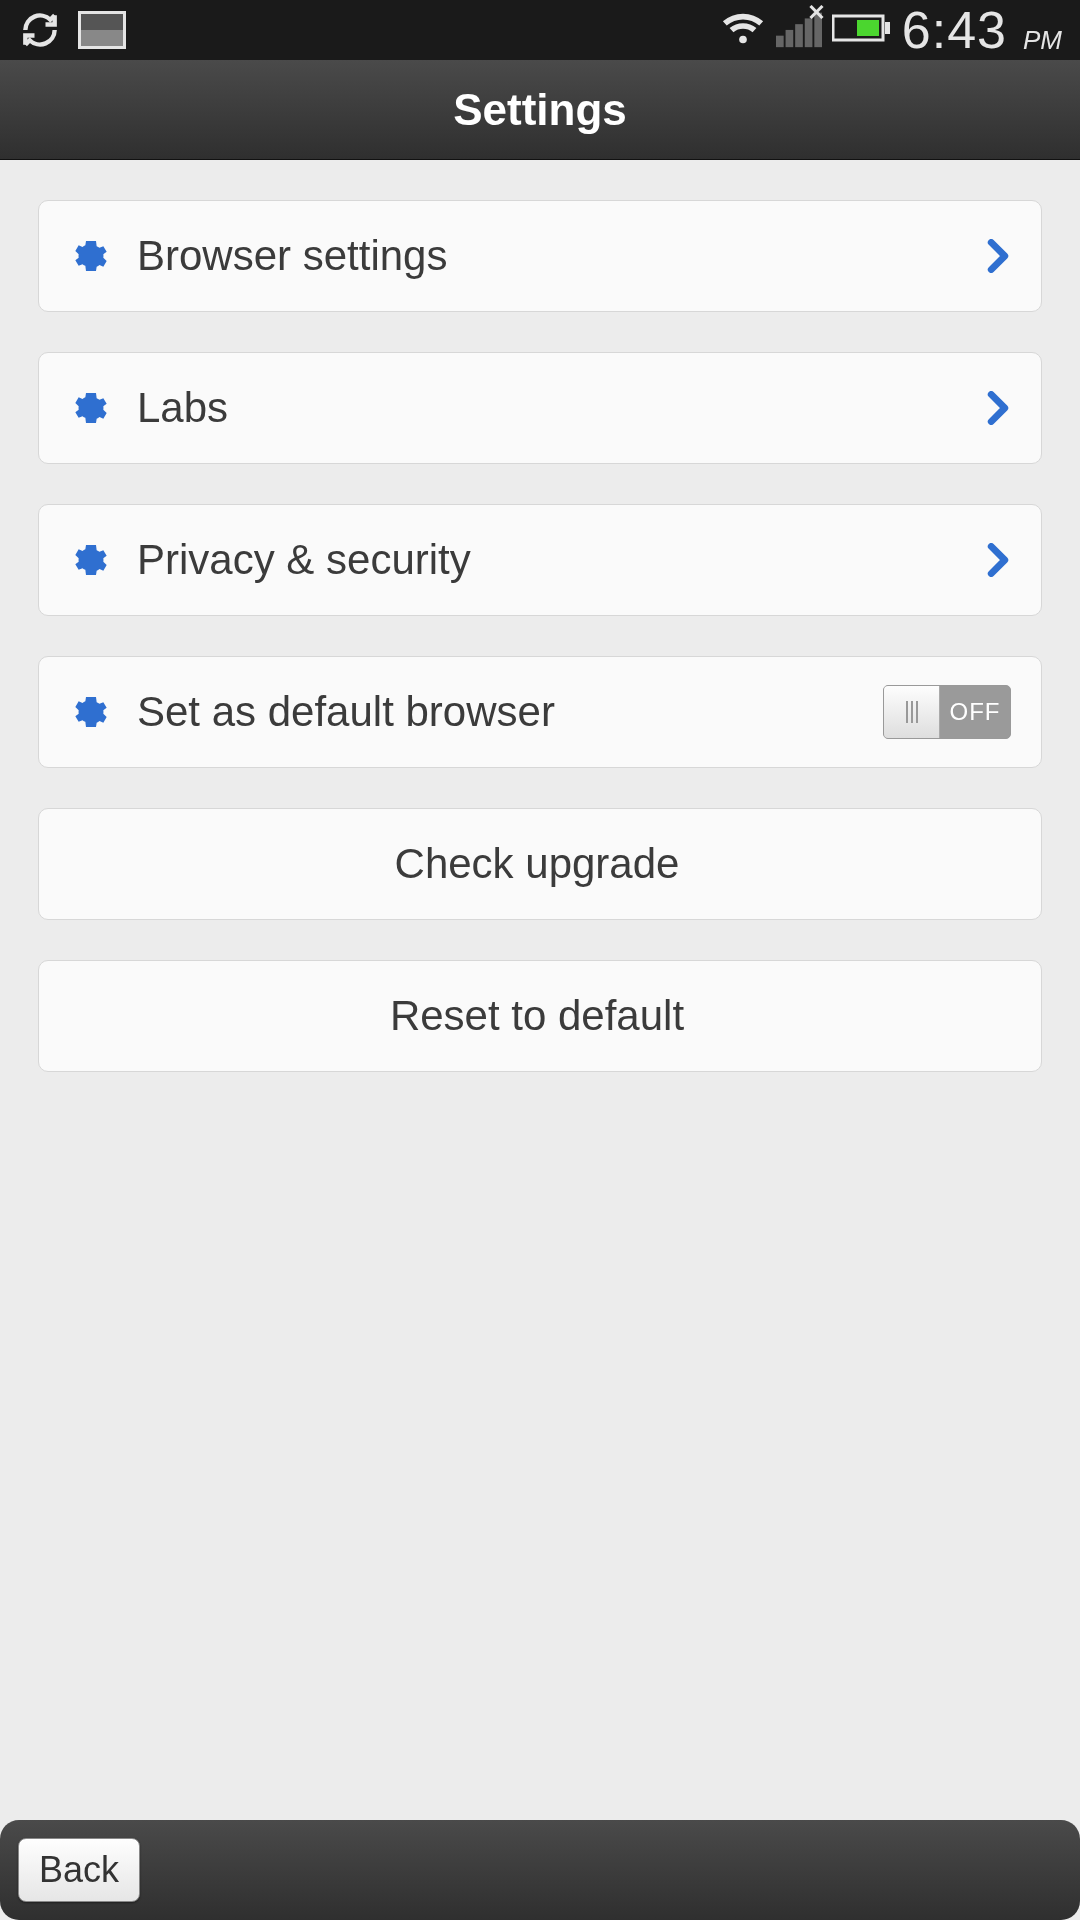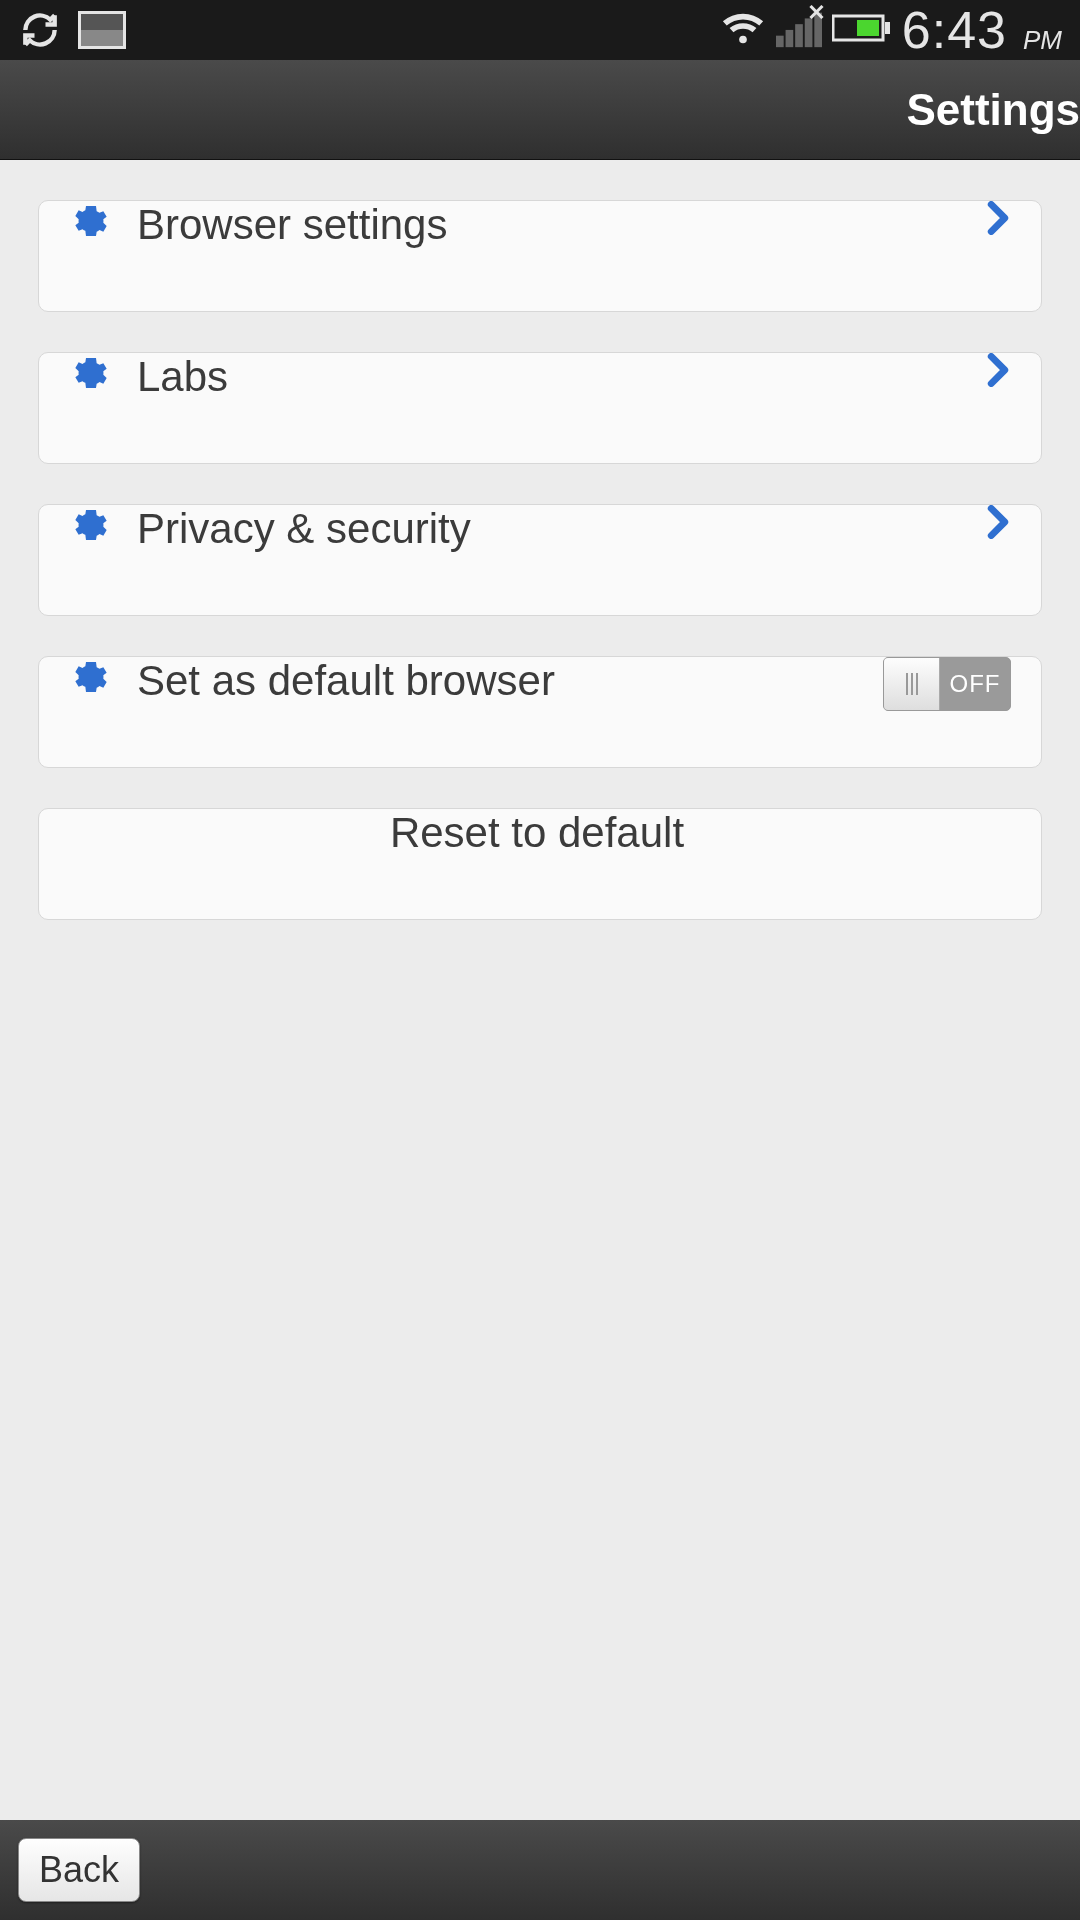--- a/index.html
+++ b/index.html
@@ -31,41 +31,41 @@
   }
   .time { font-size: 52px; font-weight: 400; letter-spacing: 1px; }
   .ampm { font-size: 26px; margin-left: 6px; align-self: flex-end; padding-bottom: 4px; font-style: italic; }
 
   
   .title-bar {
     height: 100px;
     background: linear-gradient(to bottom, #4a4a4a, #2f2f2f);
     display: flex;
     align-items: center;
-    justify-content: flex-end;
+    justify-content: center;
     color: #fff;
     font-size: 44px;
     font-weight: 600;
     border-bottom: 1px solid #111;
   }
 
   
   .content {
     padding: 40px 38px 0 38px;
     display: flex;
     flex-direction: column;
     gap: 40px;
   }
   .row {
     background: #fafafa;
     border: 1px solid #d7d7d7;
     border-radius: 10px;
     height: 112px;
     display: flex;
-    align-items: flex-start;
+    align-items: center;
     padding: 0 30px 0 24px;
   }
   .gear-wrap { width: 56px; display: flex; justify-content: center; }
   .row-label {
     font-size: 42px;
     color: #3b3b3b;
     margin-left: 18px;
     flex: 1;
   }
   .row-center .row-label { margin: 0; text-align: center; }
@@ -101,20 +101,21 @@
 
   
   .bottom-bar {
     position: absolute;
     bottom: 0; left: 0; right: 0;
     height: 100px;
     background: linear-gradient(to bottom, #4a4a4a, #2f2f2f);
     display: flex;
     align-items: center;
     padding: 0 18px;
+    border-radius: 19px;
   }
   .back-btn {
     background: linear-gradient(to bottom, #fefefe, #e6e6e6);
     border: 1px solid #888;
     border-radius: 8px;
     padding: 10px 20px;
     font-size: 36px;
     color: #333;
     box-shadow: inset 0 1px 0 #fff, 0 1px 2px rgba(0,0,0,0.4);
   }
@@ -227,20 +228,23 @@
     <div class="toggle">
       <div class="toggle-thumb">
         <span class="bar"></span>
           <span class="bar"></span>
           <span class="bar"></span>
       </div>
       <div class="toggle-label">OFF</div>
     </div>
   </div>
 
+  <div class="row row-center">
+    <span class="row-label">Check upgrade</span>
+  </div>
 
   <div class="row row-center">
     <span class="row-label">Reset to default</span>
   </div>
 
 </div>
 
 <div class="bottom-bar">
   <button class="back-btn">Back</button>
 </div>

